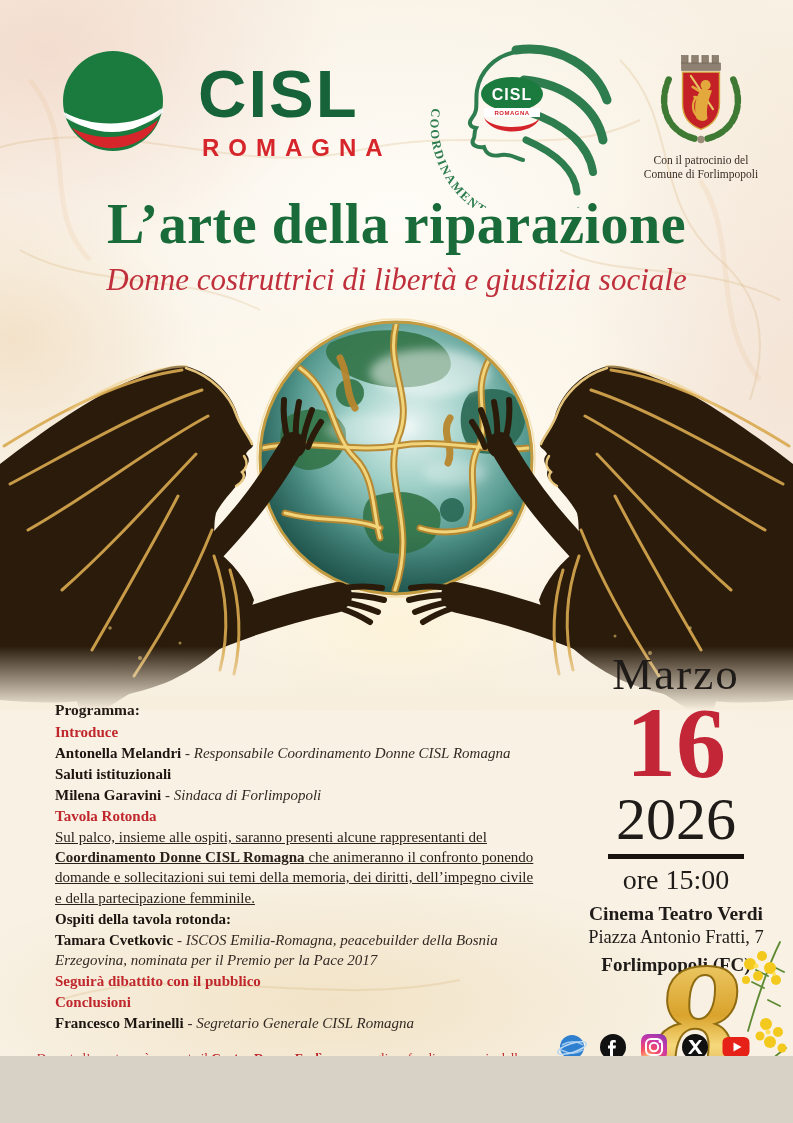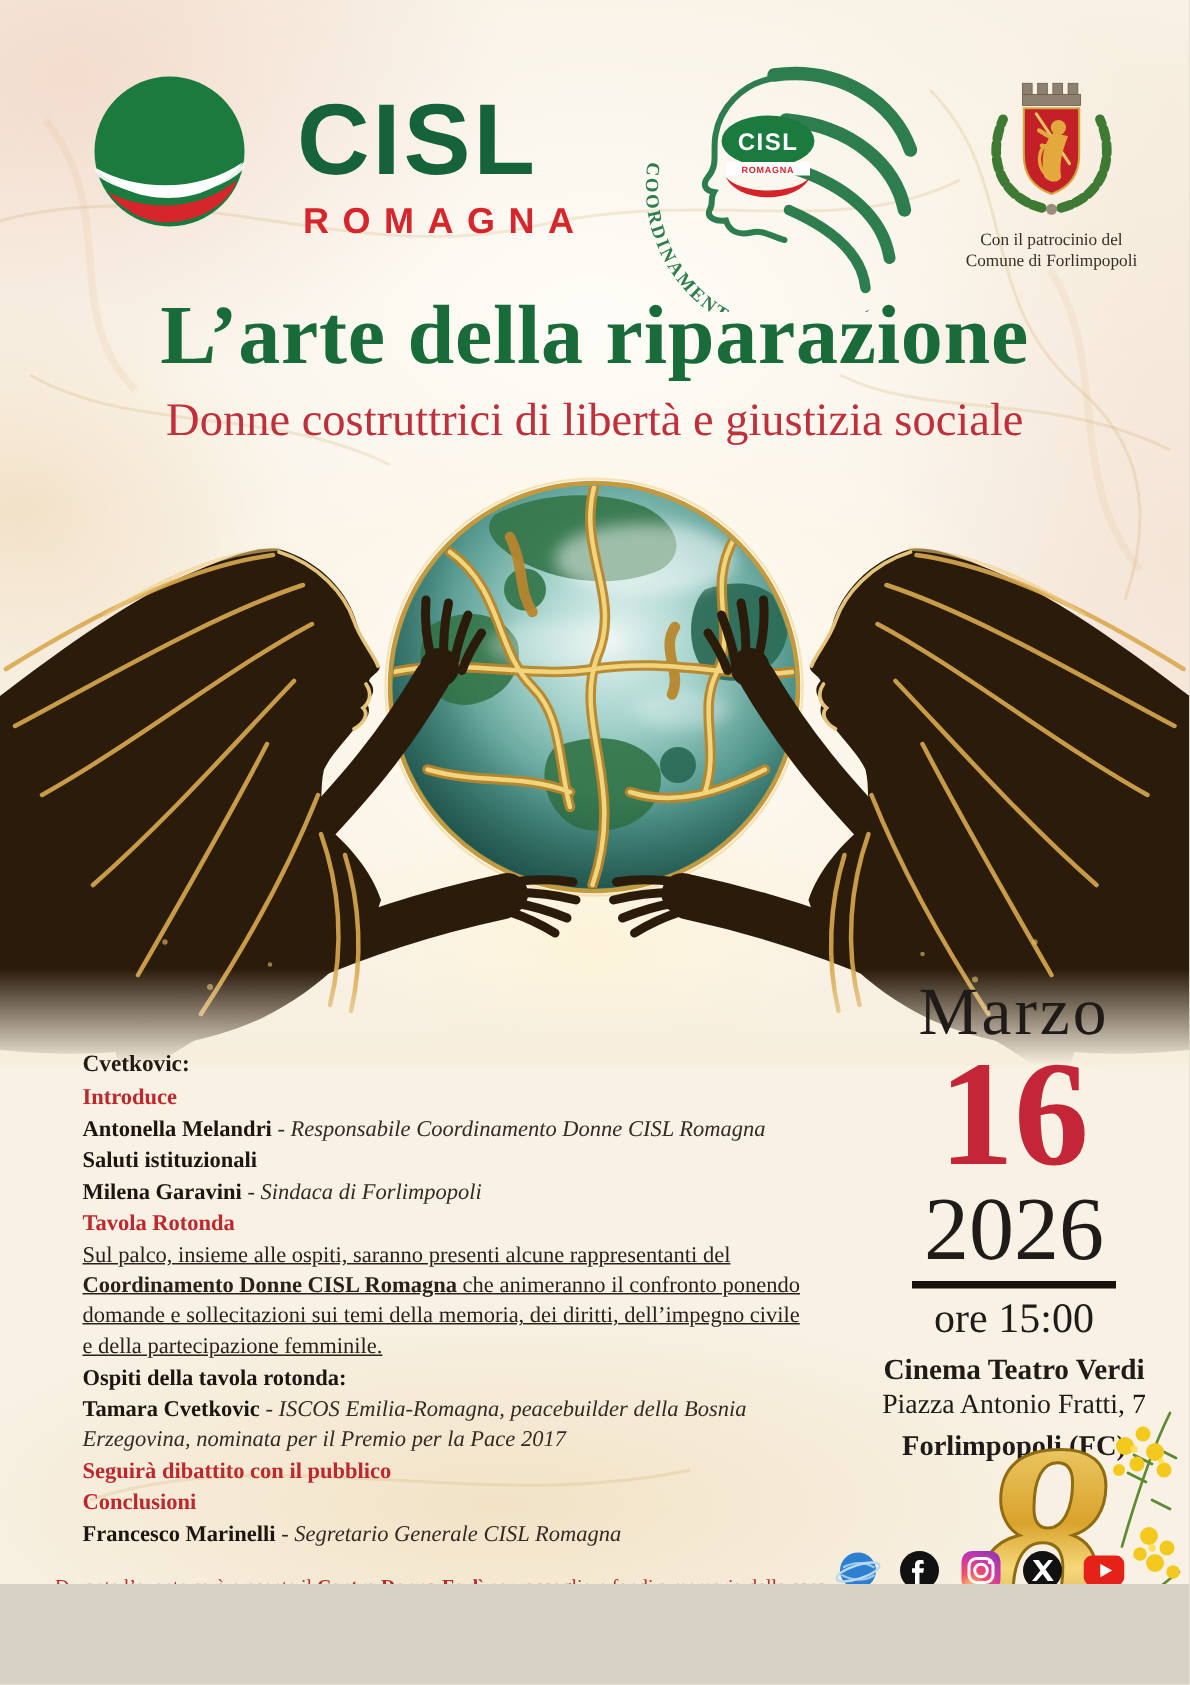--- a/index.html
+++ b/index.html
@@ -23,21 +23,21 @@
   .cisl-name{font-size:67px;font-weight:bold;color:#166339;letter-spacing:2px;line-height:.95;}
   .cisl-region{font-size:24px;font-weight:bold;color:#d6262b;letter-spacing:9px;margin-top:8px;margin-left:4px;}
   .donne-logo{position:absolute;left:420px;top:38px;}
   .patronage{position:absolute;left:620px;top:46px;width:162px;text-align:center;}
   .patronage svg{display:block;margin:0 auto;}
   .patronage-caption{margin-top:3px;font-size:11.5px;line-height:1.25;color:#3a2d25;}
   
   .title{position:absolute;left:0;top:192px;width:100%;text-align:center;margin:0;
     font-size:56px;font-weight:bold;color:#1a6b3a;letter-spacing:.5px;}
   .subtitle{position:absolute;left:0;top:262px;width:100%;text-align:center;margin:0;
-    font-size:31px;font-weight:normal;color:#c0303c;}
+    font-size:31px;font-style:italic;font-weight:normal;color:#c0303c;}
   
   .illustration{position:absolute;left:0;top:298px;}
   
   .program{position:absolute;left:55px;top:700px;width:484px;font-size:15px;line-height:1.34;color:#2a211b;}
   .program .row{margin:0 0 1px 0;}
   .p-head{font-weight:bold;font-size:15.5px;color:#241a14;}
   .p-red{font-weight:bold;color:#c0272d;}
   .p-name{font-weight:bold;color:#1d1510;}
   .p-role{font-style:italic;color:#332a24;}
   .p-bold{font-weight:bold;}
@@ -316,21 +316,21 @@
         <circle cx="180" cy="345" r="1.5"></circle>
         <circle cx="110" cy="330" r="1.8"></circle>
       <circle cx="650" cy="355" r="2"></circle>
         <circle cx="615" cy="338" r="1.5"></circle>
         <circle cx="690" cy="330" r="1.8"></circle>
     </g>
     <rect x="0" y="348" width="793" height="64" fill="url(#fadeBottom)"></rect>
   </svg>
 
   <section class="program">
-    <div class="row p-head">Cvetkovic:</div>
+    <div class="row p-head">Programma:</div>
     <div class="row p-red">Introduce</div>
     <div class="row">
       <span class="p-name">Antonella Melandri</span><span class="p-role"> - Responsabile Coordinamento Donne CISL Romagna</span>
     </div>
     <div class="row p-name">Saluti istituzionali</div>
     <div class="row">
       <span class="p-name">Milena Garavini</span><span class="p-role"> - Sindaca di Forlimpopoli</span>
     </div>
     <div class="row p-red">Tavola Rotonda</div>
     <p class="p-par">

